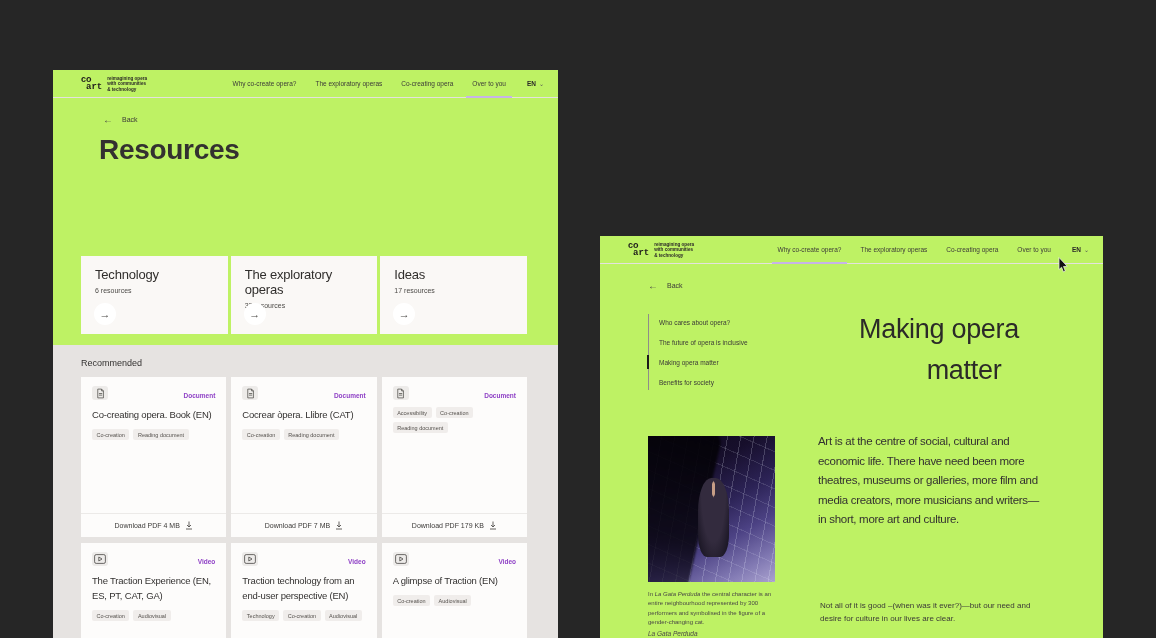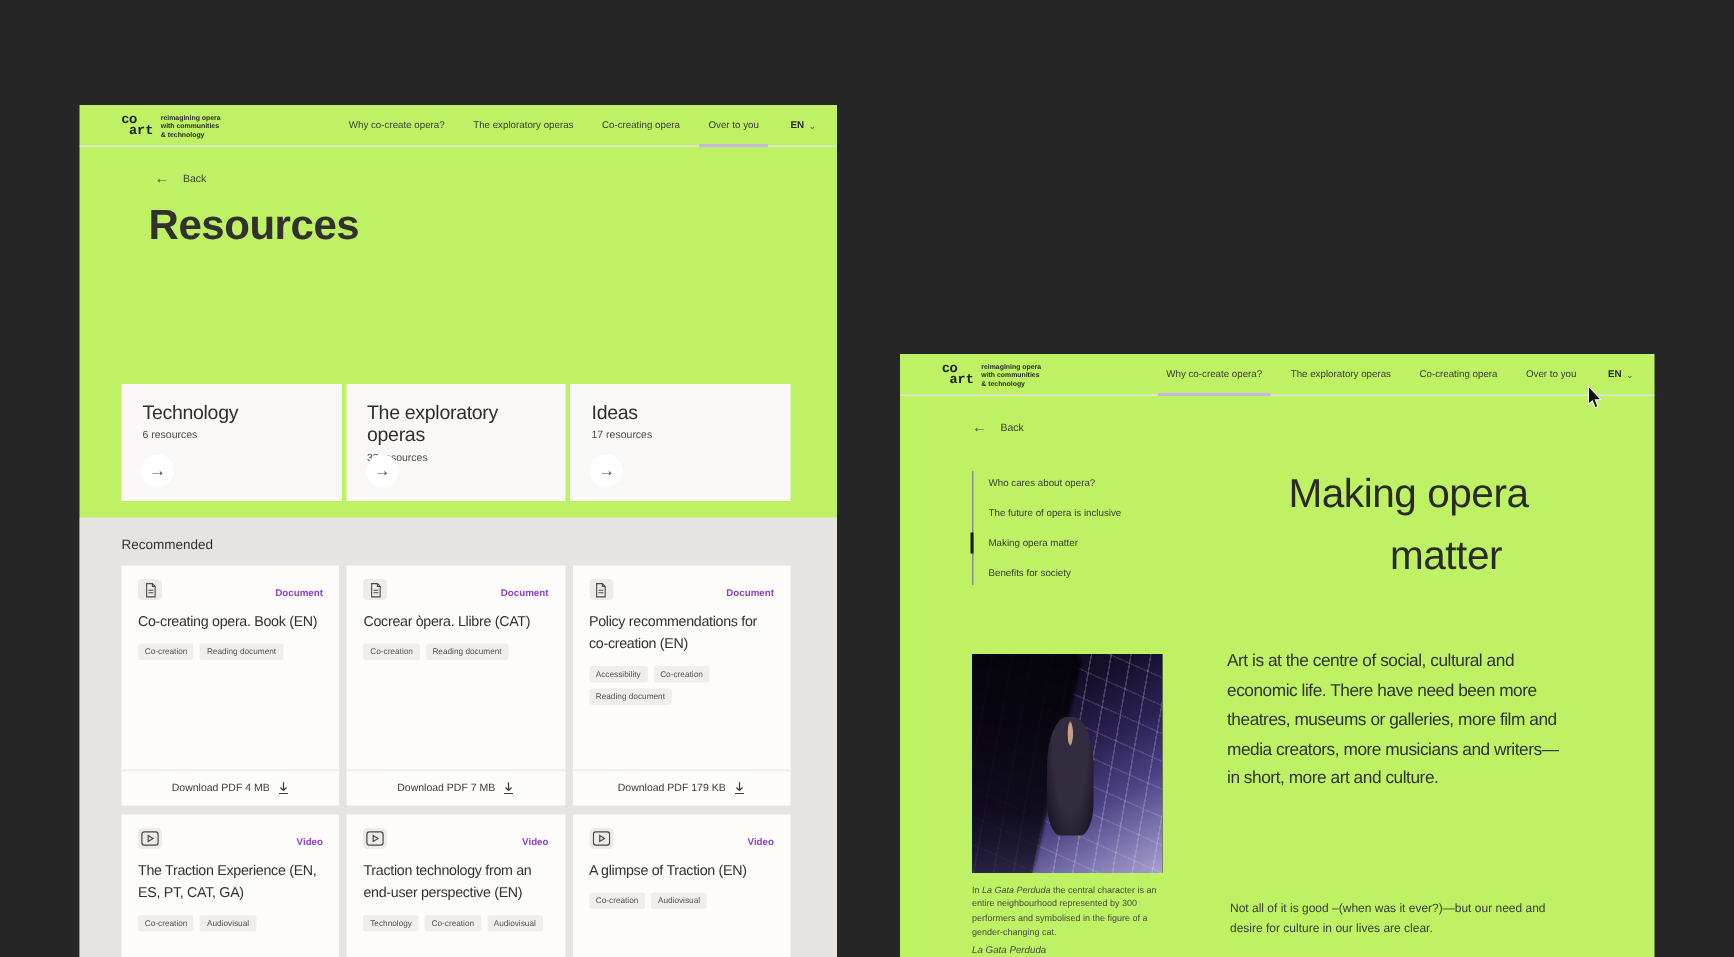--- a/index.html
+++ b/index.html
@@ -204,21 +204,20 @@
           <span class="icon-chip">
             <svg width="11" height="11" viewBox="0 0 12 12">
                 <path d="M3 1.2 h4.2 l2 2 v7.6 h-6.2 z" fill="none" stroke="#4a4845" stroke-width="0.8"></path>
                 <path d="M7.2 1.2 v2 h2" fill="none" stroke="#4a4845" stroke-width="0.8"></path>
                 <line x1="4.3" y1="6" x2="7.9" y2="6" stroke="#4a4845" stroke-width="0.8"></line>
                 <line x1="4.3" y1="7.8" x2="7.9" y2="7.8" stroke="#4a4845" stroke-width="0.8"></line>
               </svg>
           </span>
           <span class="type-label">Document</span>
         </div>
-        <div class="card-title">Policy recommendations for co-creation (EN)</div>
         <div class="tags">
           <span class="tag">Accessibility</span>
           <span class="tag">Co-creation</span>
           <span class="tag">Reading document</span>
         </div>
         <div class="card-footer">
           <span>Download PDF 179 KB</span>
           <span class="dl-icon">
               <svg width="8" height="9" viewBox="0 0 8 9">
                 <path d="M4 0.5 V5.6 M2 4 L4 6 L6 4" fill="none" stroke="#3c3a38" stroke-width="0.8"></path>

